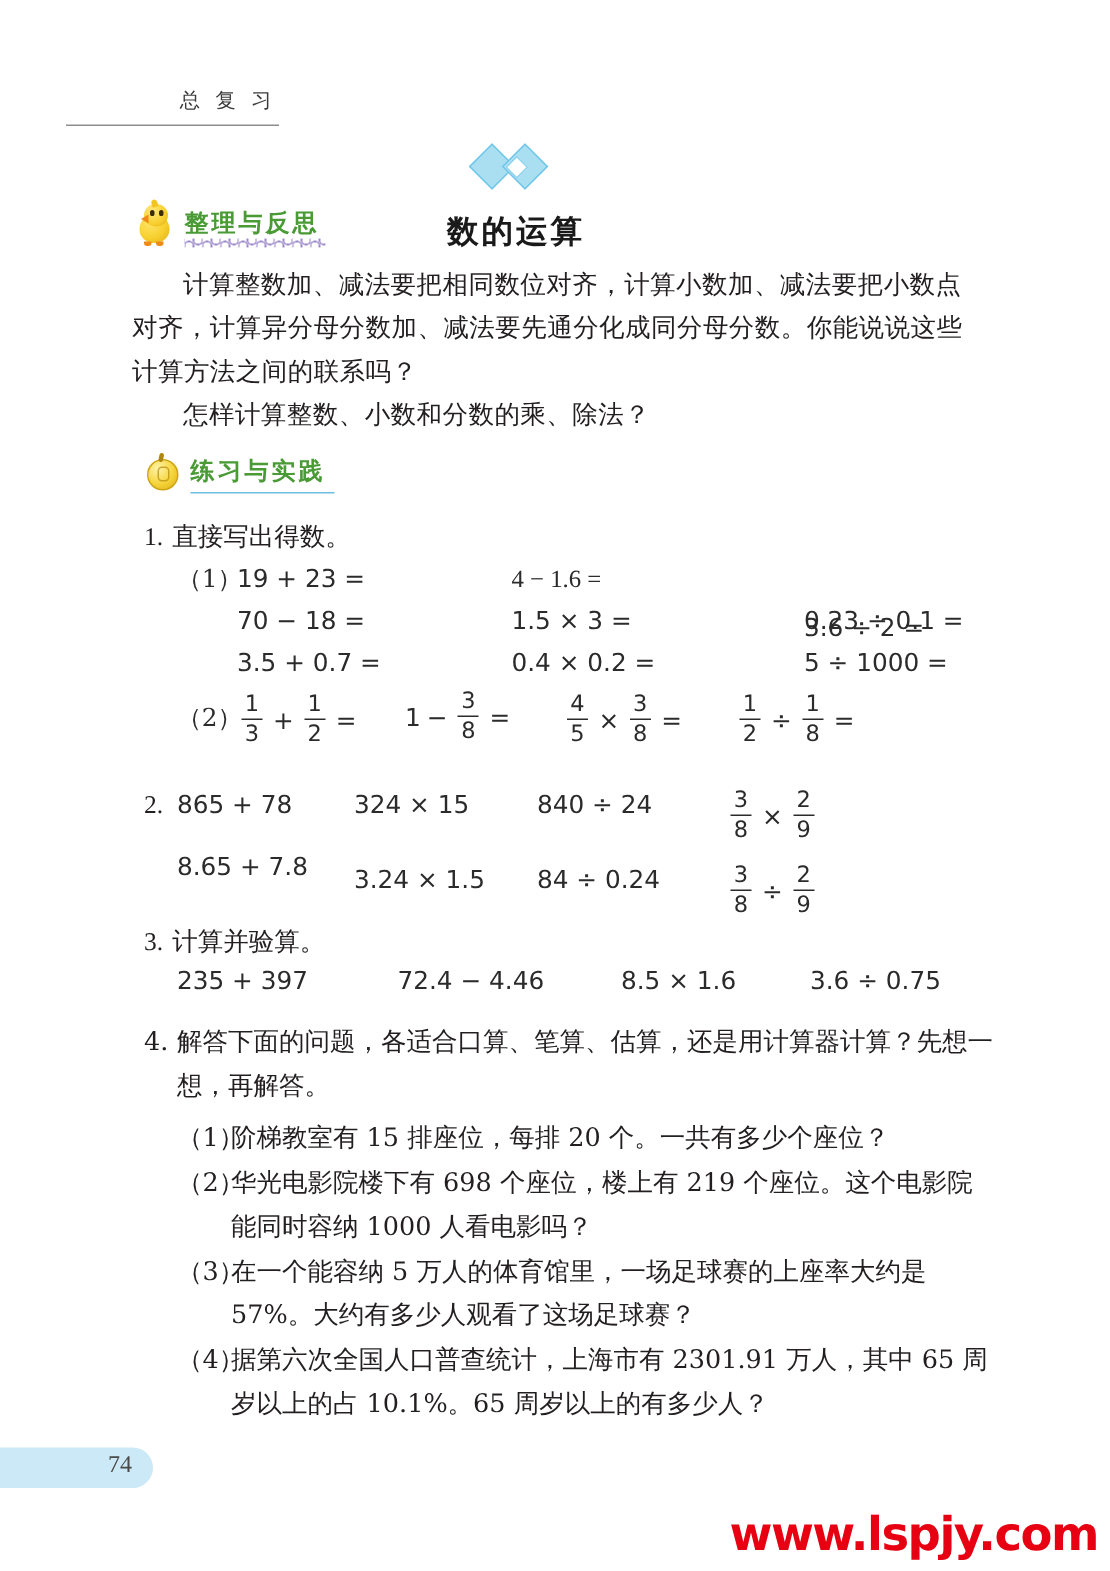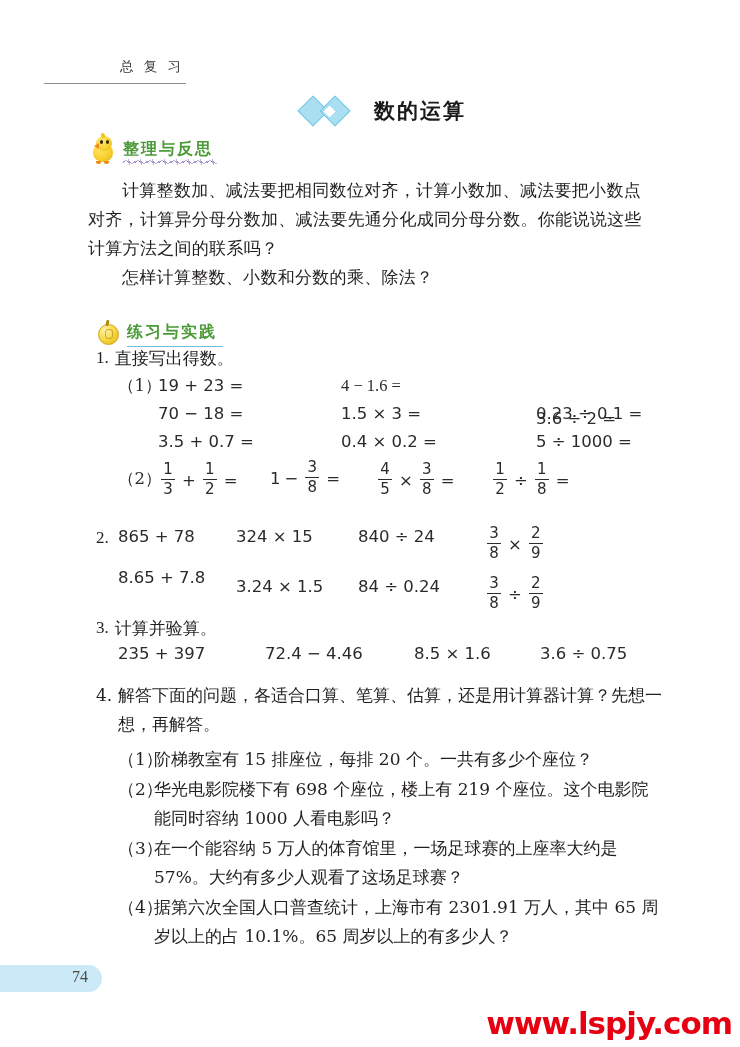--- a/index.html
+++ b/index.html
@@ -84,20 +84,21 @@
     width: 740px;
     height: 38px;
   }
   .ct-inner {
     position: absolute;
     left: 298px;
     top: 0;
     display: flex;
     align-items: center;
     gap: 14px;
+    flex-direction: column;
   }
   .diamonds {
     position: relative;
     width: 62px;
     height: 30px;
     flex: none;
   }
   .diamonds .dia {
     position: absolute;
     top: 4px;
@@ -369,21 +370,21 @@
     <div class="eye r"></div>
   </div>
   <div class="sh-label">整理与反思</div>
 </div>
 
 <div class="prose" style="left:88px; top:176px; width:568px;">
   <p class="indent">计算整数加、减法要把相同数位对齐，计算小数加、减法要把小数点对齐，计算异分母分数加、减法要先通分化成同分母分数。你能说说这些计算方法之间的联系吗？</p>
   <p class="indent">怎样计算整数、小数和分数的乘、除法？</p>
 </div>
 
-<div class="sec-head straight" style="left:96px; top:320px;text-align:right;">
+<div class="sec-head straight" style="left:96px; top:302px;text-align:right;">
   <div class="icon-lemon">
     <div class="fruit"></div>
     <div class="inner"></div>
     <div class="stem"></div>
   </div>
   <div class="sh-label">练习与实践</div>
 </div>
 
 <div class="ex" style="left:96px; top:344px;">
   <div class="ex-head">

